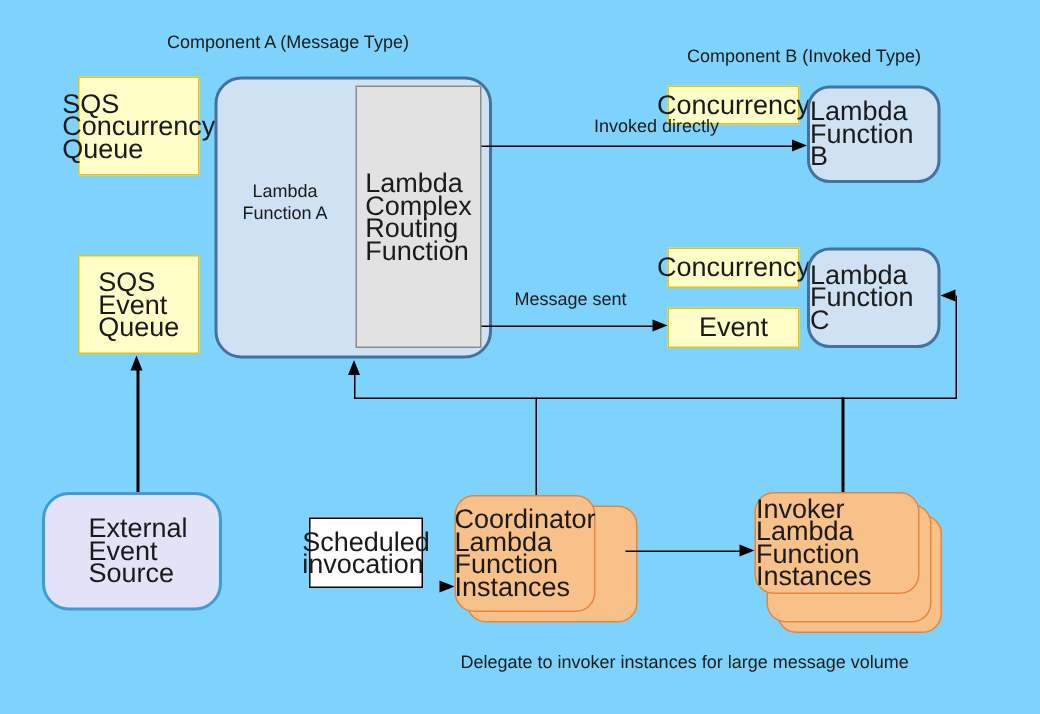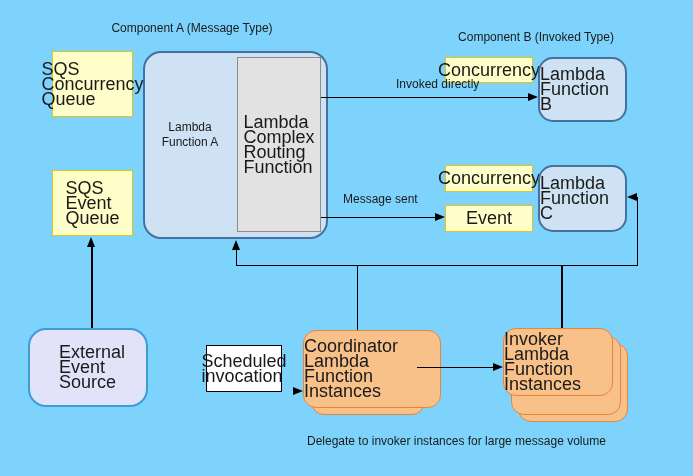--- a/index.html
+++ b/index.html
@@ -53,21 +53,21 @@
   <div class="box blue r15" style="left:538px;top:165px;width:89px;height:67px;">Lambda
 Function C</div>
 
   <div class="box lavender r18" style="left:28px;top:328px;width:120px;height:79px;">External
 Event Source</div>
 
   <div class="box plainbox" style="left:206px;top:345px;width:76px;height:47px;">Scheduled
 invocation</div>
 
   <div class="box orange r13" style="left:311px;top:337px;width:114px;height:78px;"></div>
-  <div class="box orange r13" style="left:303px;top:330px;width:138px;height:78px;">Coordinator
+  <div class="box orange r13" style="left:303px;top:330px;width:94px;height:78px;">Coordinator
 Lambda Function
 Instances</div>
 
   <div class="box orange r13" style="left:518px;top:343px;width:110px;height:79px;"></div>
   <div class="box orange r13" style="left:511px;top:336px;width:110px;height:79px;"></div>
   <div class="box orange r13" style="left:503px;top:328px;width:110px;height:68px;">Invoker
 Lambda Function
 Instances</div>
 
   <div class="line" style="left:321px;top:96.5px;width:207px;height:1.5px;"></div>

